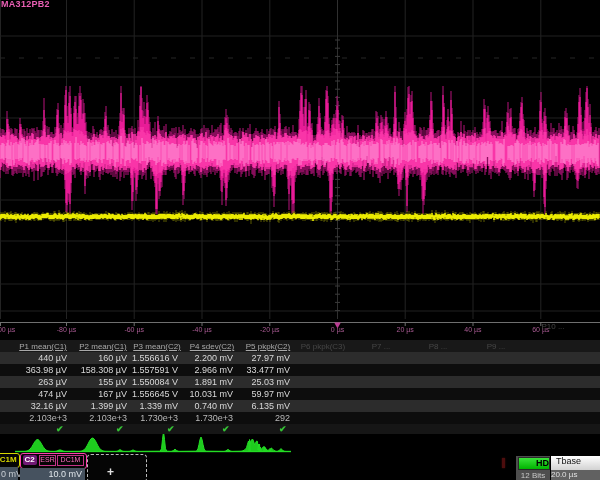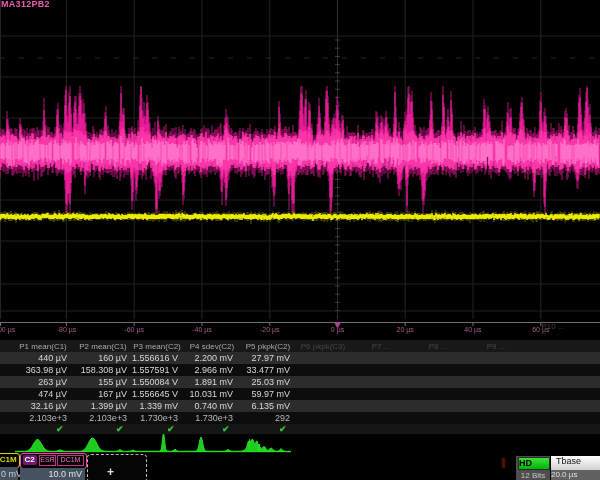--- a/index.html
+++ b/index.html
@@ -1,17 +1,17 @@
 <!DOCTYPE html>
 <html><head><meta charset="utf-8"><style>
 html,body{margin:0;padding:0;background:#000;}
 #scr{position:relative;width:600px;height:480px;background:#000;overflow:hidden;
  font-family:"Liberation Sans",sans-serif;filter:blur(0.45px);}
 #scr div{position:absolute;}
-.th{color:#a9a9a9;font-size:8px;text-align:center;}
+.th{color:#a9a9a9;font-size:8px;text-align:center;text-decoration:underline;}
 .thd{color:#464646;font-size:8px;text-align:center;}
 .tv{color:#d9d9d9;font-size:9px;text-align:right;}
 .tn{color:#b9b9b9;}
 .chk{color:#35c435;font-size:9px;font-weight:bold;}
 .axl{fill:#a85a92;font-size:7px;font-family:"Liberation Sans",sans-serif;}
 </style></head><body>
 <div id="scr">
 <svg width="600" height="480" style="position:absolute;left:0;top:0">
  <path d="M0.5 0V319M66.5 0V319M134.2 0V319M202.0 0V319M269.8 0V319M337.5 0V319M405.2 0V319M473.0 0V319M540.8 0V319" stroke="#232323" stroke-width="1" fill="none"></path>
  <path d="M0 36H600M0 77H600M0 118H600M0 159H600M0 200H600M0 241H600M0 284H600M0 311H600" stroke="#212121" stroke-width="1" fill="none"></path>
@@ -105,18 +105,18 @@
 <div style="left:57px;top:455px;width:25px;height:9px;border:1px solid #c23287;color:#ff6fc0;font-size:7px;text-align:center">DC1M</div>
 <div style="left:20px;top:468px;width:65px;height:12px;background:#46525f"></div>
 <div style="left:20px;top:469px;width:62px;color:#dfe5ea;font-size:9px;text-align:right">10.0 mV</div>
 
 <div style="left:86.5px;top:454px;width:58px;height:26px;border:1px dashed #b9b9b9;border-radius:4px;background:#050505"></div>
 <div style="left:107px;top:465px;color:#e0e0e0;font-size:12px;font-weight:bold">+</div>
 
 <div style="left:502px;top:458px;width:3px;height:10px;background:#4d0d0d;box-shadow:0 0 2px #4d0d0d"></div>
 
 <div style="left:516px;top:456px;width:34px;height:24px;background:#4e4e4e"></div>
-<div style="left:518px;top:457px;width:30px;height:11px;background:linear-gradient(#3ae23a,#00b400);border:1px solid #2a2a2a;color:#000;font-size:9px;font-weight:bold;text-align:left;line-height:11px">HD</div>
+<div style="left:518px;top:457px;width:30px;height:11px;background:linear-gradient(#3ae23a,#00b400);border:1px solid #2a2a2a;color:#000;font-size:9px;font-weight:bold;text-align:right;line-height:11px">HD</div>
 <div style="left:516px;top:471px;width:34px;color:#c8c8c8;font-size:8px;text-align:center">12 Bits</div>
 
 <div style="left:551px;top:456px;width:49px;height:13.5px;background:linear-gradient(#ffffff,#d2d2d2);color:#111;font-size:9px;font-weight:normal"><span style="margin-left:5px">Tbase</span></div>
 <div style="left:551px;top:469.5px;width:49px;height:10.5px;background:#616161;color:#e0e0e0;font-size:8px"><span style="margin-left:0">20.0 µs</span></div>
 </div>
 
 </body></html>

